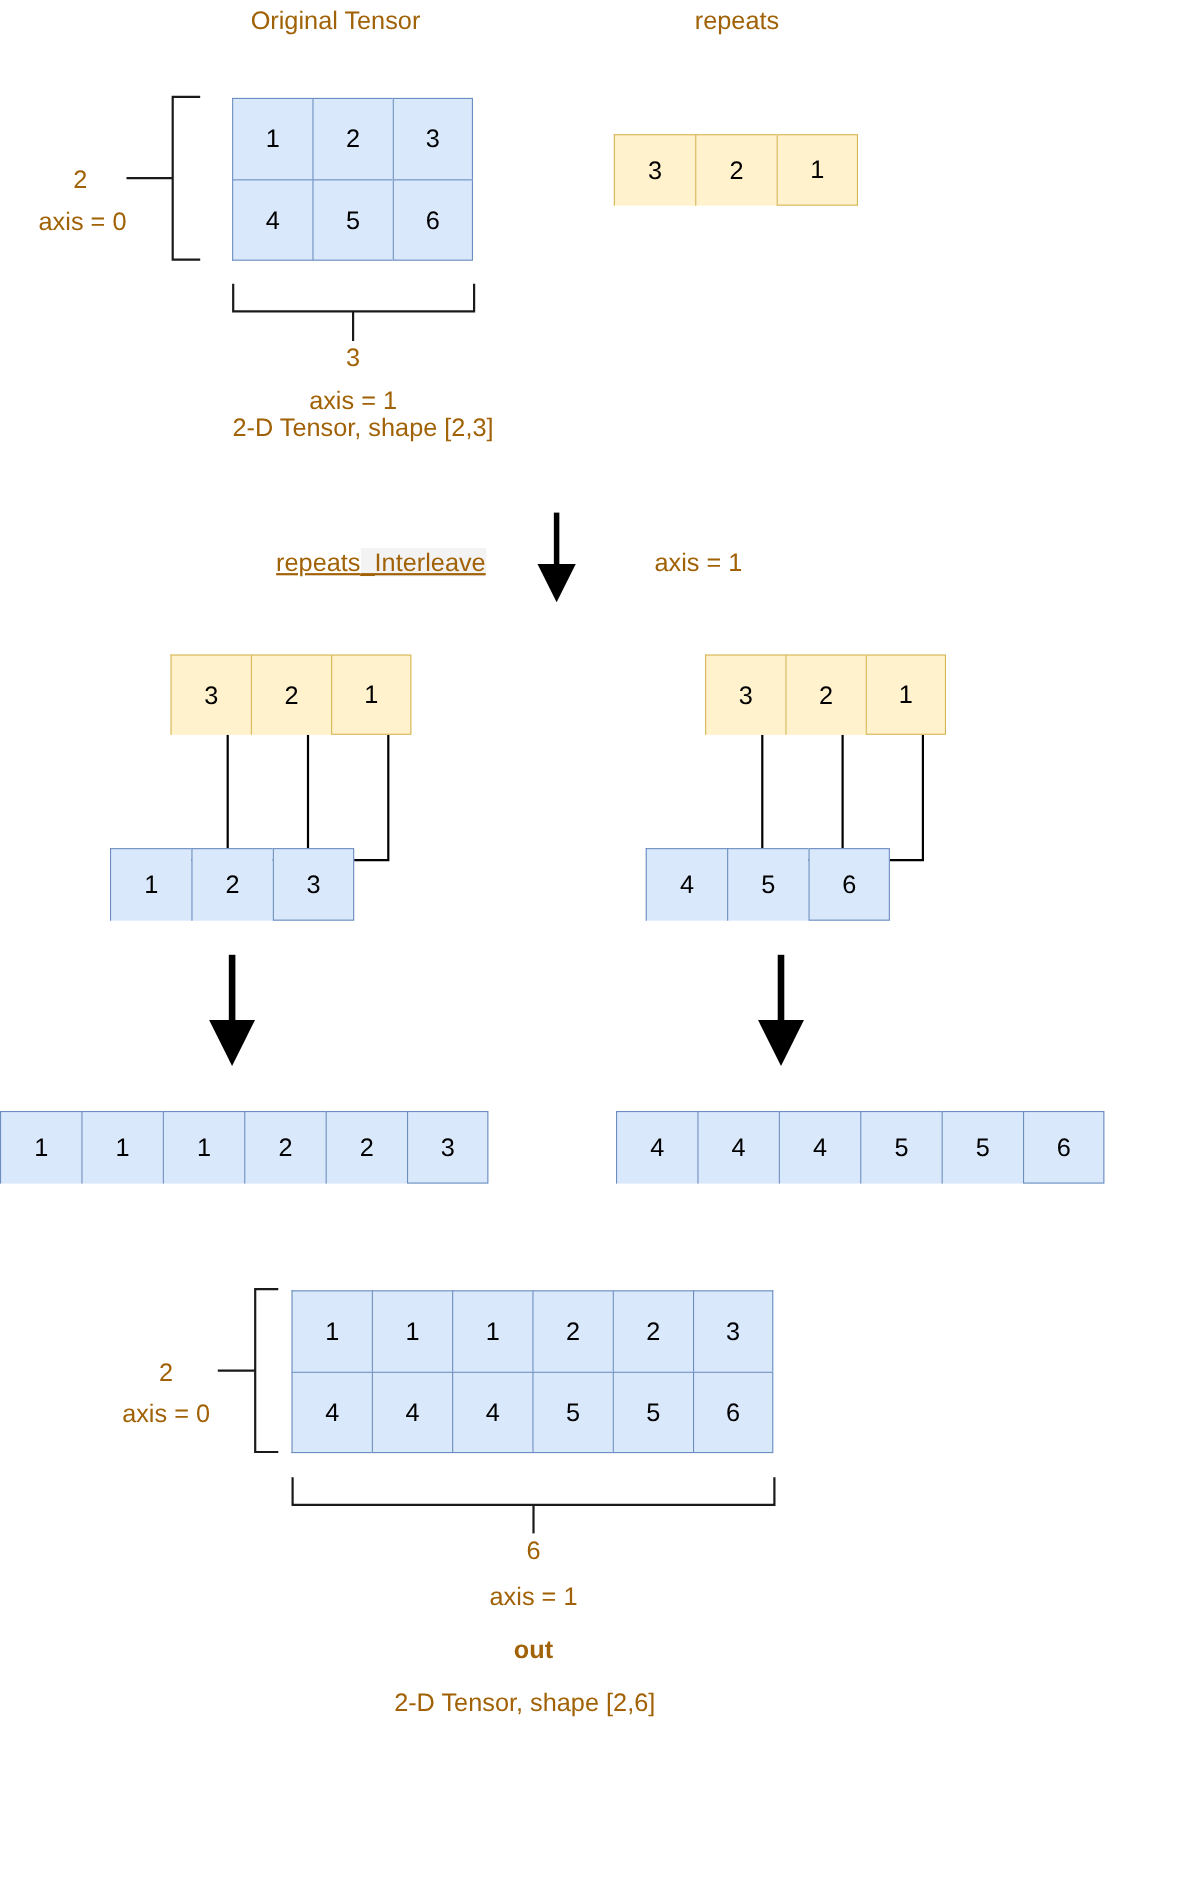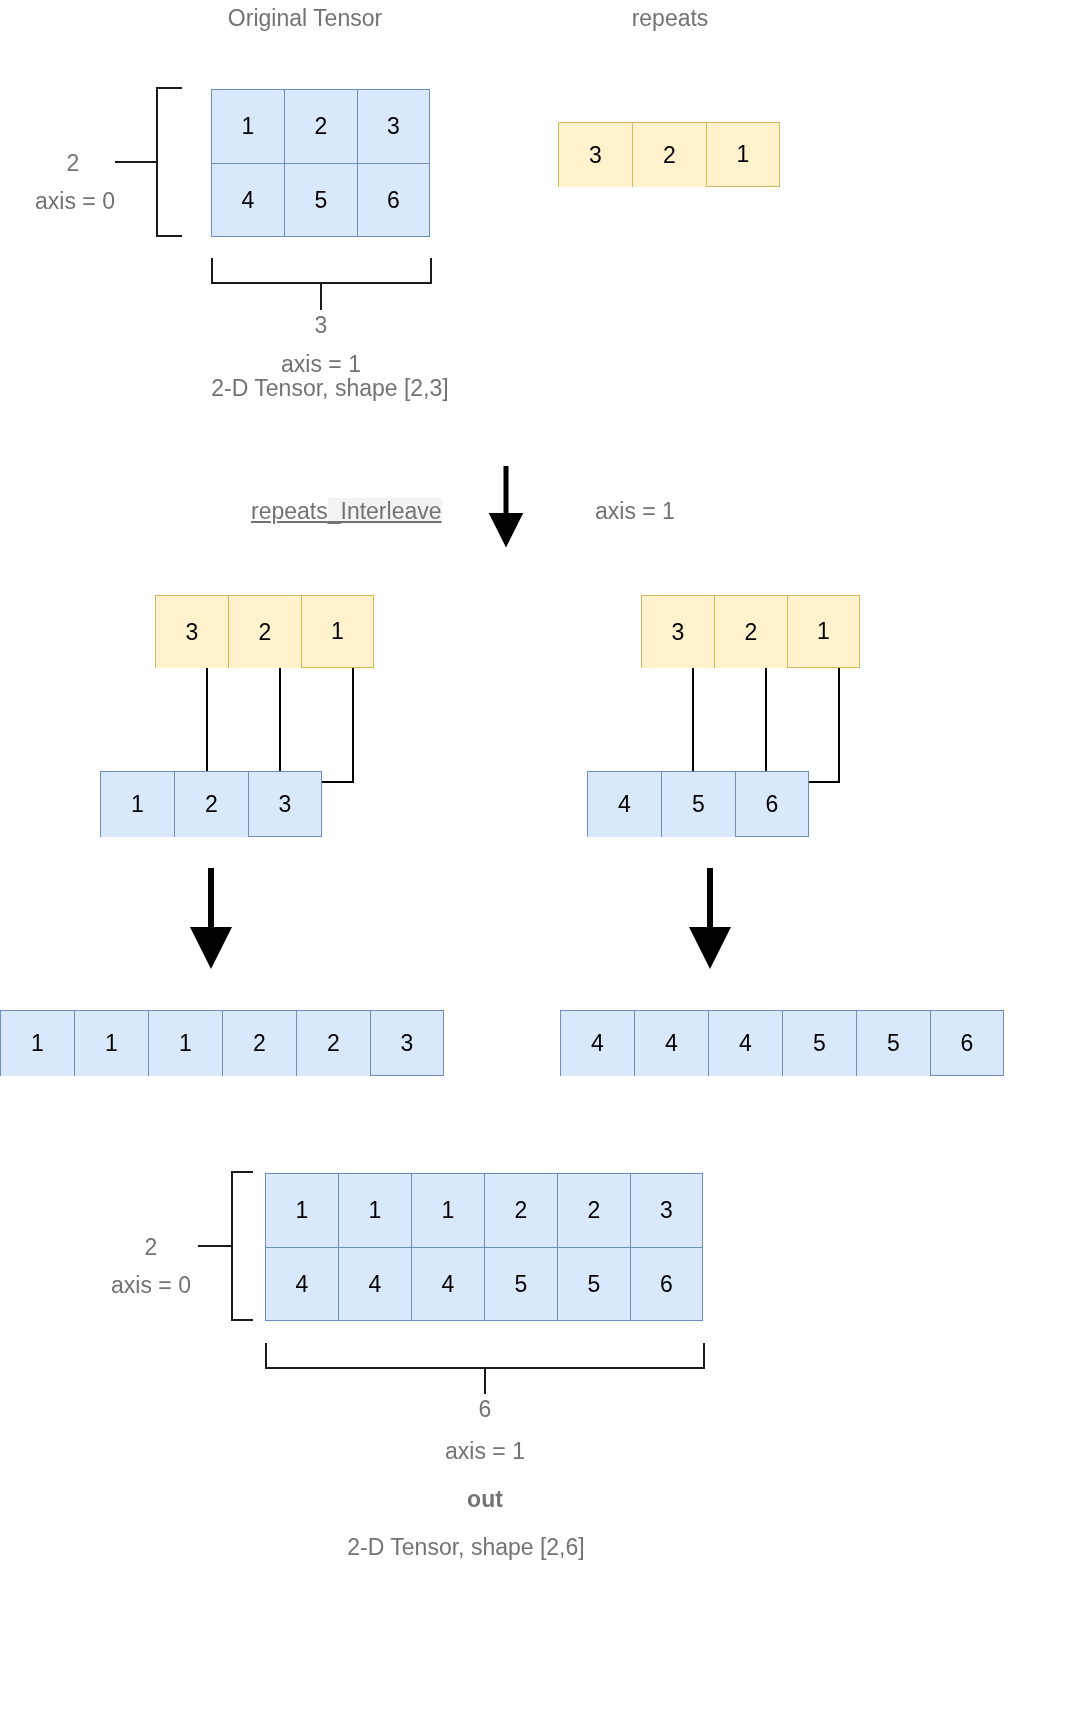--- a/index.html
+++ b/index.html
@@ -17,21 +17,21 @@
     height: 1709px;
     background: #ffffff;
     overflow: hidden;
   }
   .abs { position: absolute; }
 
   
   .label {
     font-size: 23px;
     line-height: 1;
-    color: #737373;
+    color: #a16207;
     white-space: nowrap;
   }
   .label.center { text-align: center; }
 
   
   .cell {
     box-sizing: border-box;
     border: 1px solid #6c8ebf;
     background: #dae8fc;
     display: flex;
@@ -207,15 +207,15 @@
     <div class="cell last-row">5</div>
     <div class="cell last-row">5</div>
     <div class="cell last-col last-row">6</div>
   </div>
 
   <div class="abs label center" style="left:118px; top:1236px; width:66px;">2</div>
   <div class="abs label center" style="left:96px; top:1274px; width:110px;">axis = 0</div>
   <div class="abs label center" style="left:452px; top:1398px; width:66px;">6</div>
   <div class="abs label center" style="left:430px; top:1440px; width:110px;">axis = 1</div>
   <div class="abs label center" style="left:435px; top:1488px; width:100px;font-weight:bold;">out</div>
-  <div class="abs label center" style="left:316px; top:1536px; width:300px;">2-D Tensor, shape [2,6]</div>
+  <div class="abs label center" style="left:327px; top:1536px; width:300px;">2-D Tensor, shape [2,6]</div>
 
 </div>
 
 </body></html>

